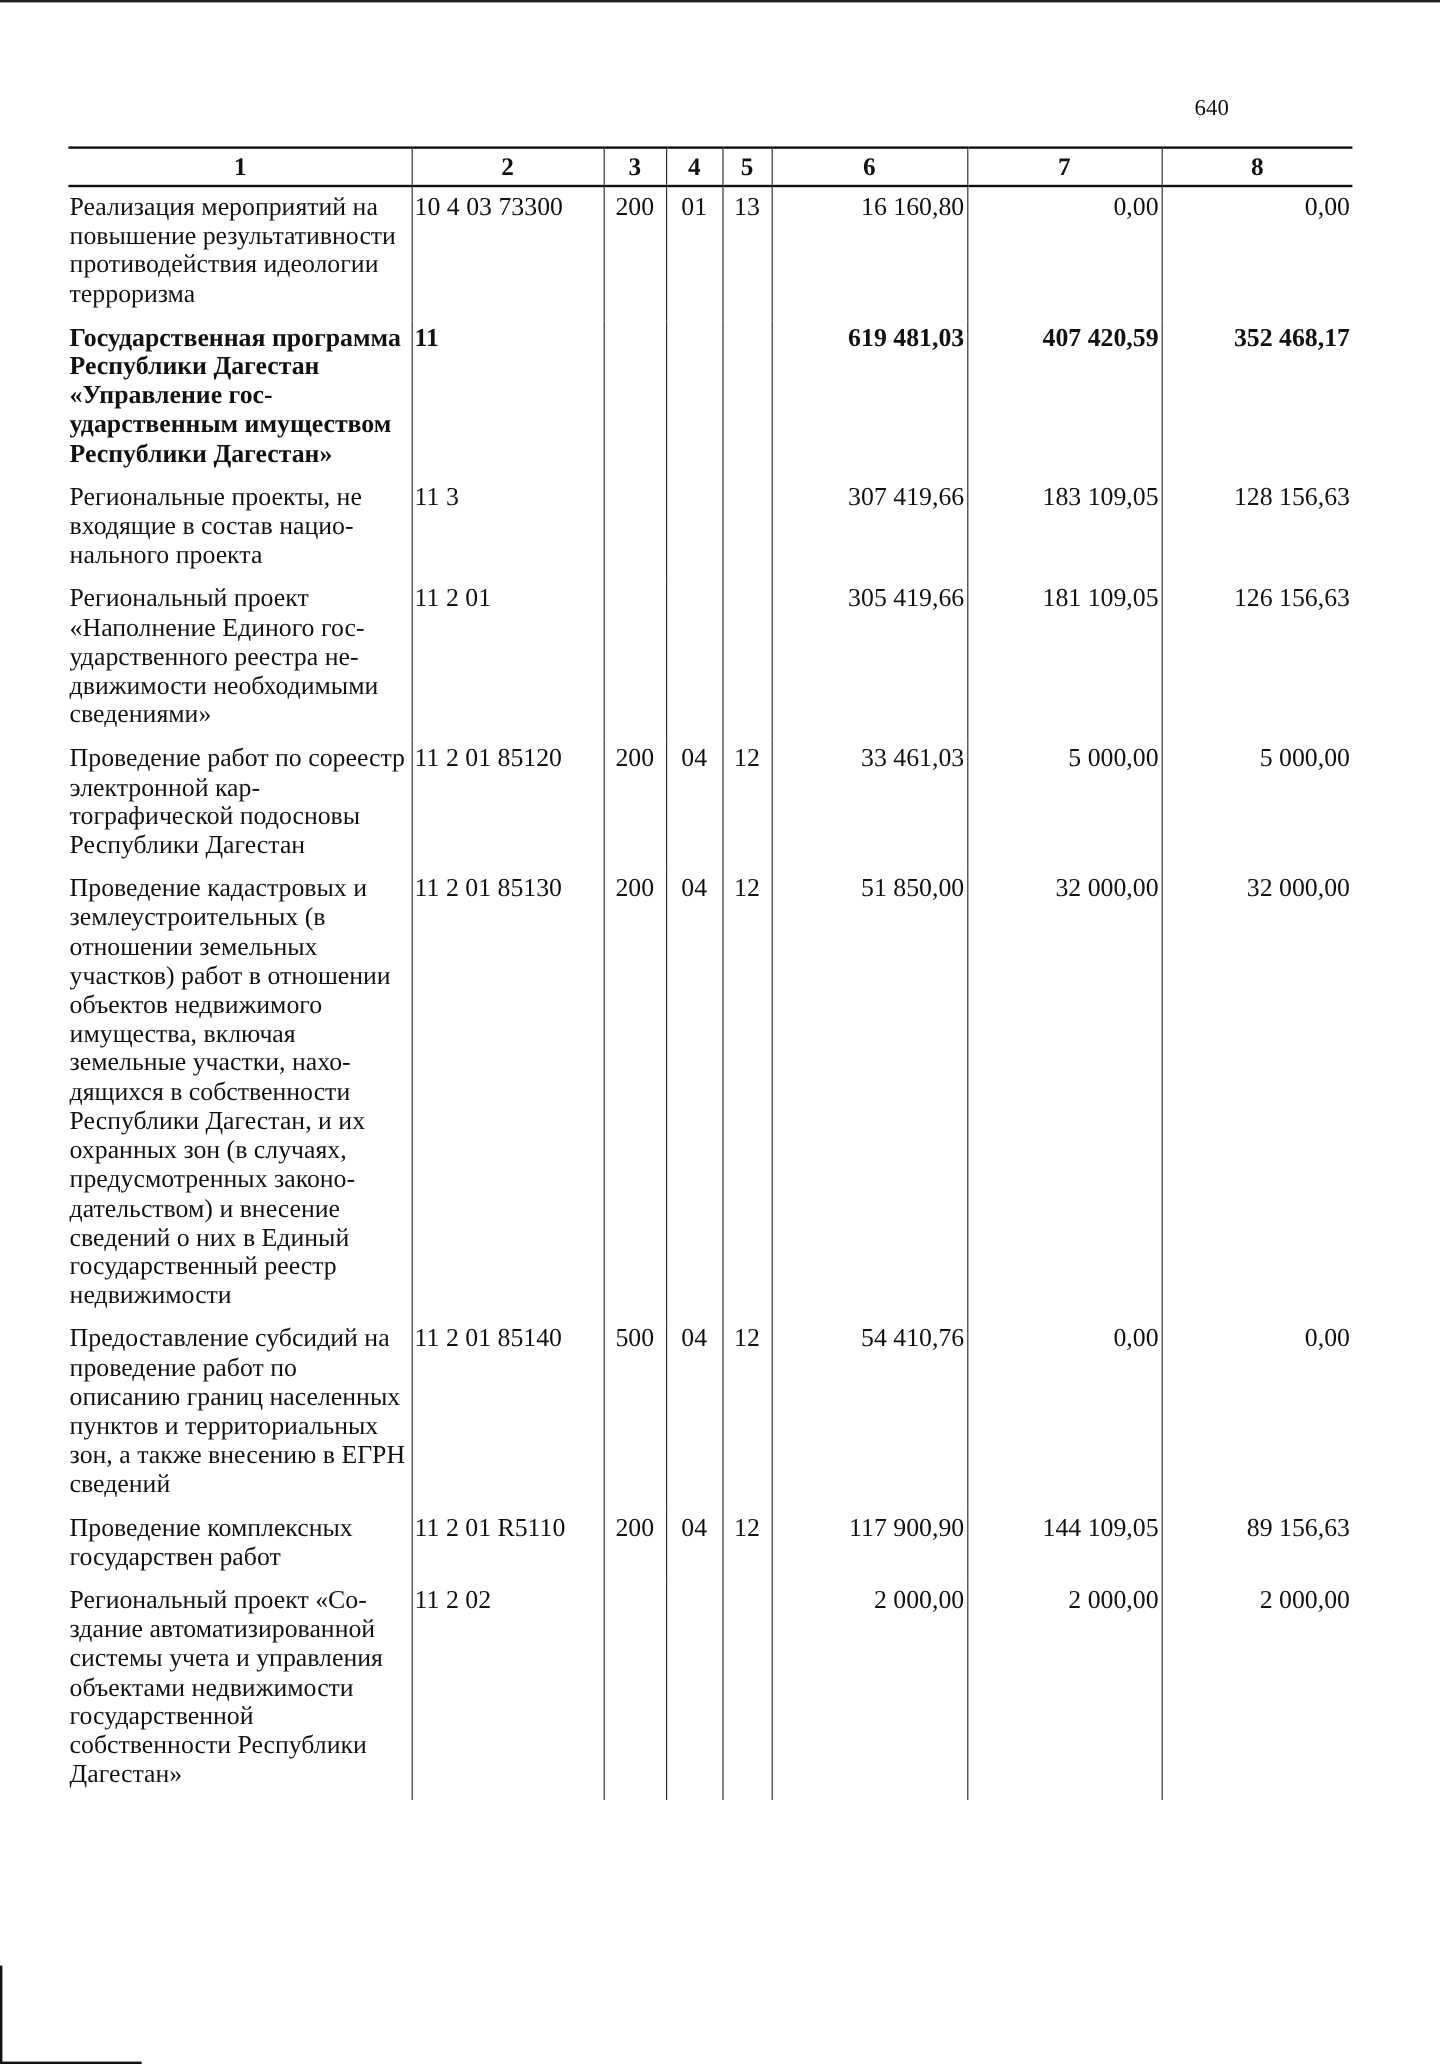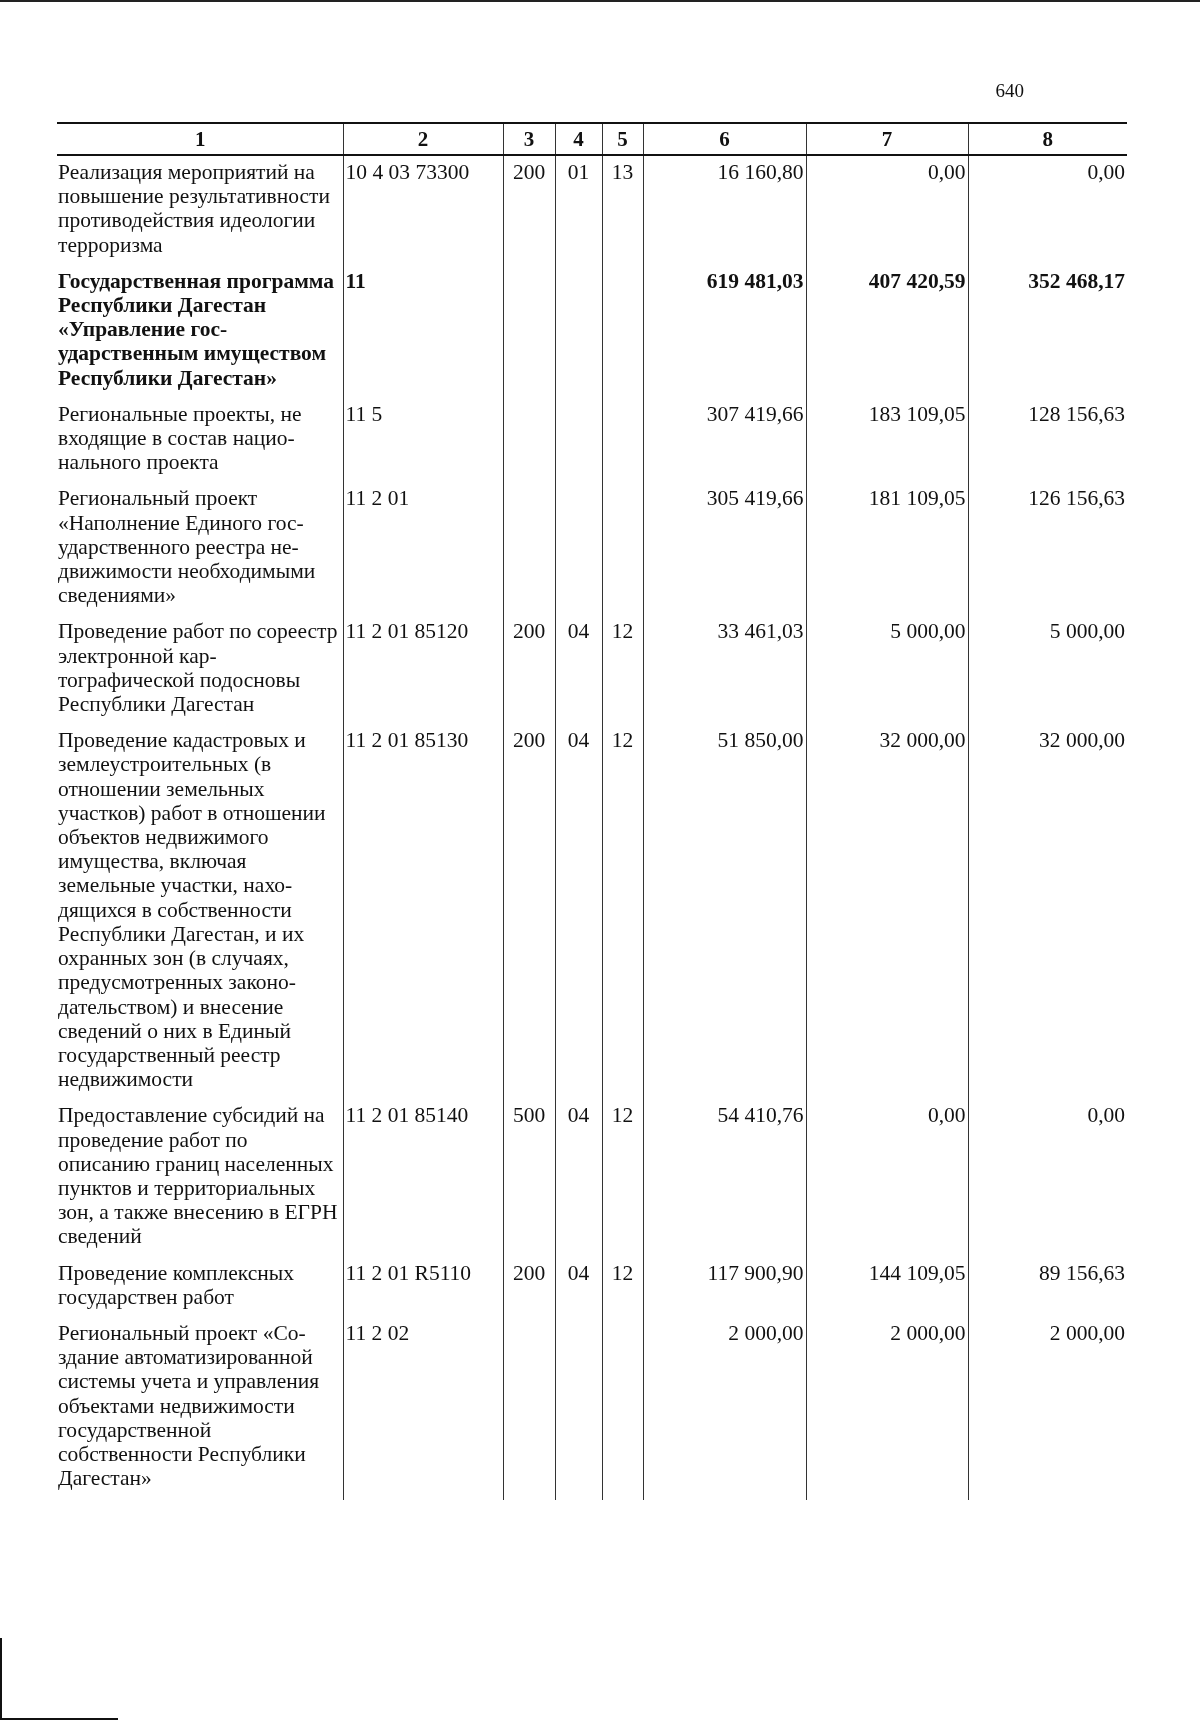--- a/index.html
+++ b/index.html
@@ -82,21 +82,21 @@
       <td class="code">11</td>
       <td class="small"></td>
       <td class="small"></td>
       <td class="small"></td>
       <td class="num">619 481,03</td>
       <td class="num">407 420,59</td>
       <td class="num">352 468,17</td>
     </tr>
     <tr>
       <td>Региональные проекты, не входящие в состав нацио­нального проекта</td>
-      <td class="code">11 5</td>
+      <td class="code">11 3</td>
       <td class="small"></td>
       <td class="small"></td>
       <td class="small"></td>
       <td class="num">307 419,66</td>
       <td class="num">183 109,05</td>
       <td class="num">128 156,63</td>
     </tr>
     <tr>
       <td>Региональный проект «Наполнение Единого гос­ударственного реестра не­движимости необходи­мыми сведениями»</td>
       <td class="code">11 2 01</td>

